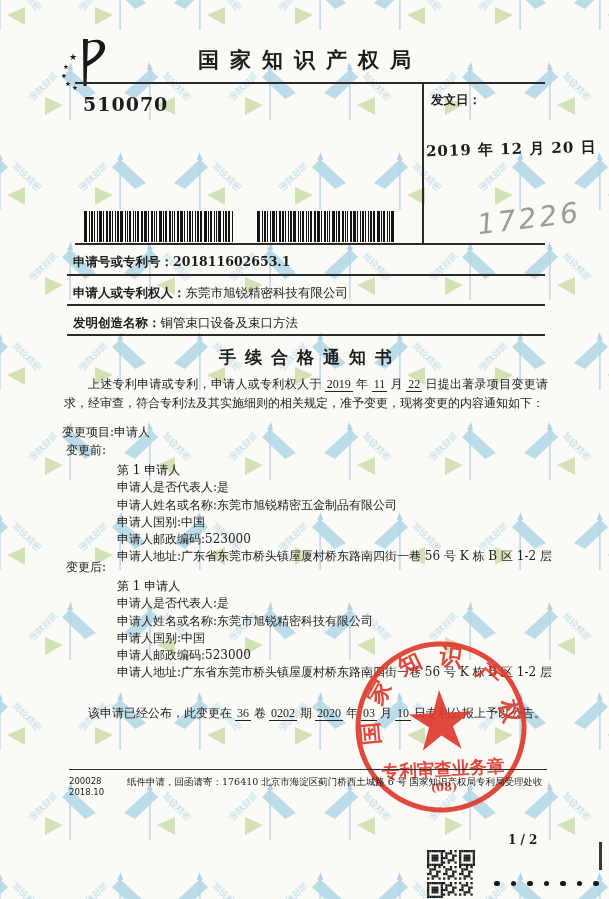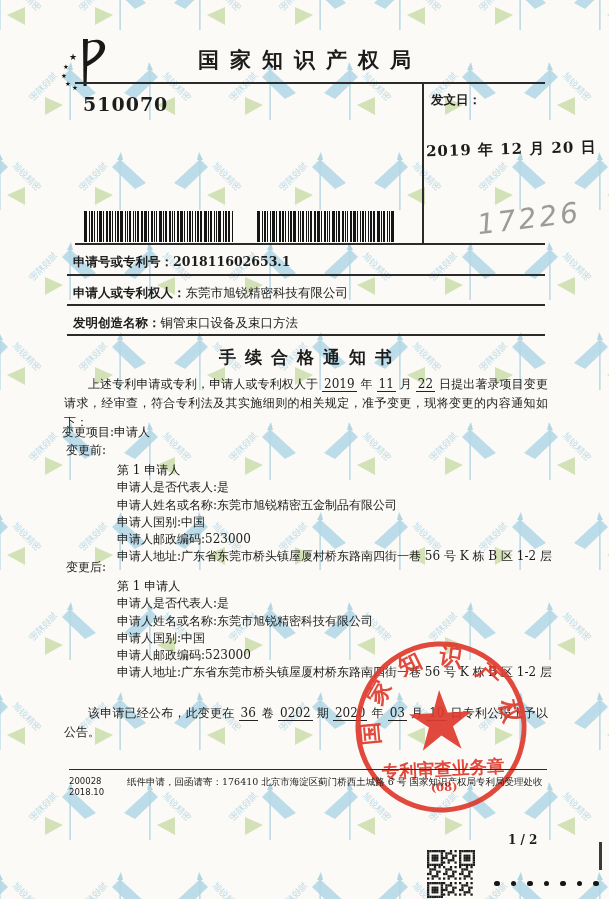--- a/index.html
+++ b/index.html
@@ -11,21 +11,21 @@
   .abs{position:absolute;}
   .rule{position:absolute;background:#2b2b2b;height:1.5px;}
   #watermark{position:absolute;inset:0;opacity:.5;pointer-events:none;}
   .wm-tile{position:absolute;width:84px;height:84px;}
   .office-title{font-size:21px;font-weight:bold;letter-spacing:11px;text-align:center;}
   .code{font-size:19px;font-weight:bold;letter-spacing:1px;}
   .addr{font-size:12px;line-height:17px;text-align:center;width:362px;}
   .label12{font-size:12.5px;font-weight:bold;}
   .val12{font-size:12.5px;}
   .notice-title{font-size:17px;font-weight:bold;letter-spacing:9px;text-align:center;}
-  .para{font-size:12px;line-height:19px;text-indent:2em;text-align:justify;}
+  .para{font-size:12px;line-height:19px;text-indent:2em;text-align:justify;font-family:Liberation Serif, serif;}
   .chg{font-size:12px;line-height:17px;}
   .chg-list{font-size:12px;line-height:17.3px;}
   .u{border-bottom:1px solid #222;padding:0 2px;}
   .handwrite{
     font-family:"DejaVu Sans","Liberation Sans",sans-serif;
     font-style:italic;font-weight:300;color:#9b9b98;
     font-size:28px;letter-spacing:3px;transform:rotate(-7deg);
   }
   .date{font-size:15px;font-weight:bold;letter-spacing:1px;transform:rotate(-1.5deg);}
   .barcode{overflow:hidden;white-space:nowrap;}

